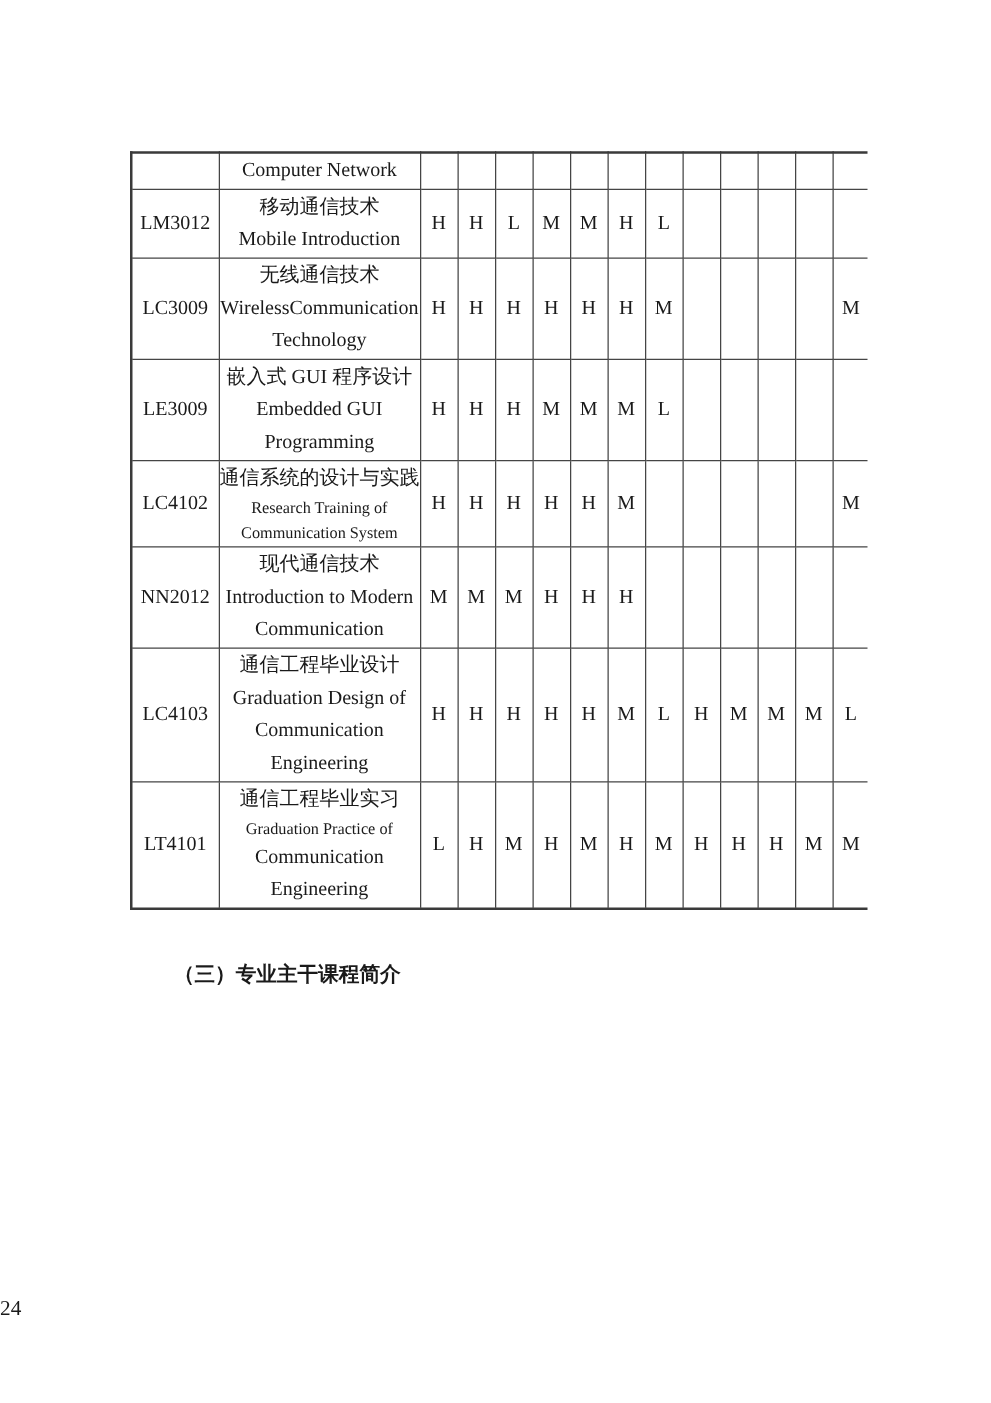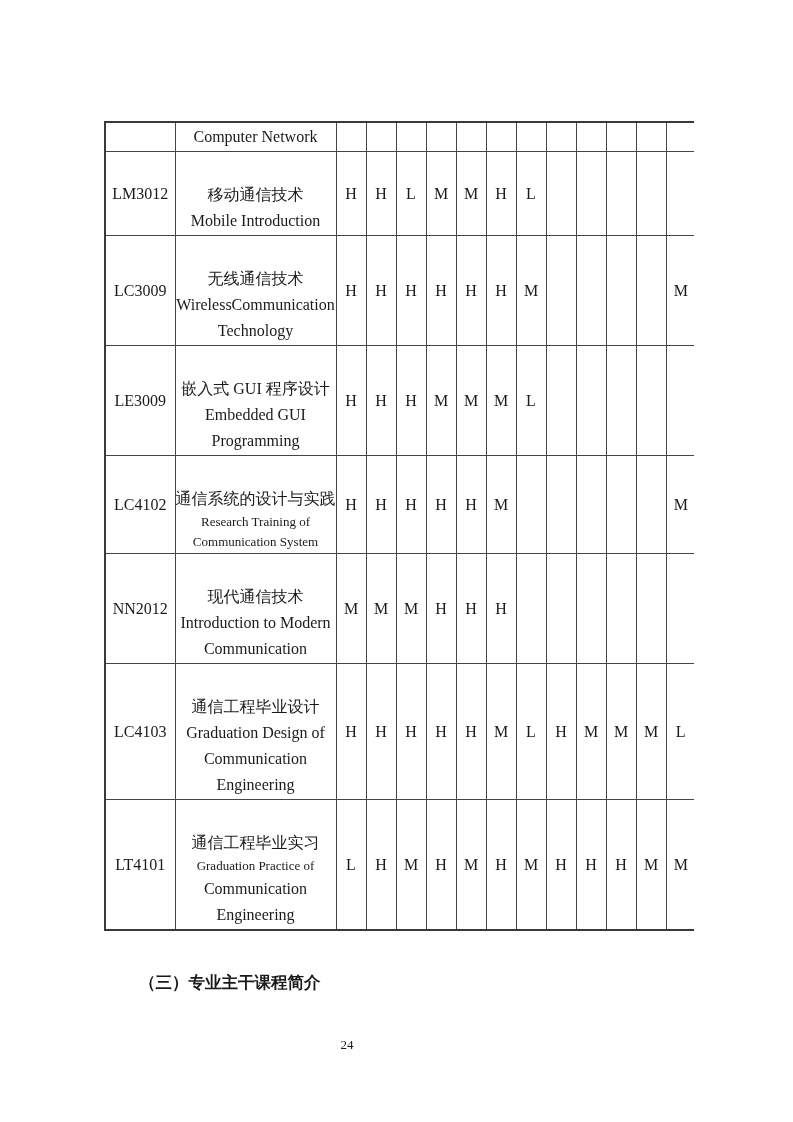--- a/index.html
+++ b/index.html
@@ -21,21 +21,21 @@
   }
   table.matrix td {
     border:1px solid #454545;
     padding:1px 0;
     text-align:center;
     vertical-align:middle;
     overflow:hidden;
   }
   td.code-cell { font-size:16px; }
   td.name-cell { padding:1px 2px; }
-  .l-zh { font-size:16px; line-height:26px;margin-top:29px; }
+  .l-zh { font-size:16px; line-height:26px; }
   .l-en { font-size:16px; line-height:26px; white-space:nowrap; }
   .l-sm { font-size:13px; line-height:20px; white-space:nowrap; }
   td.val-cell { font-size:16px; }
   
   .note {
     margin:10px 0 0 91px;
     width:620px;
     text-indent:42px;
     font-size:16px;
     line-height:22px;
@@ -55,22 +55,21 @@
     line-height:29px;
     text-align:justify;
     text-indent:45px;
   }
   .para.first { margin-top:12px; }
   .para .lead { font-weight:bold; }
   
   .page-number {
     position:absolute;
     top:1037px; left:0; right:0;
-    text-align:center;
-    font-size:13px;
+    font-size:17px;
   }
 </style>
 </head>
 <body>
 
 <div class="page">
 
   <table class="matrix">
     <colgroup>
         <col style="width: 70px;">

